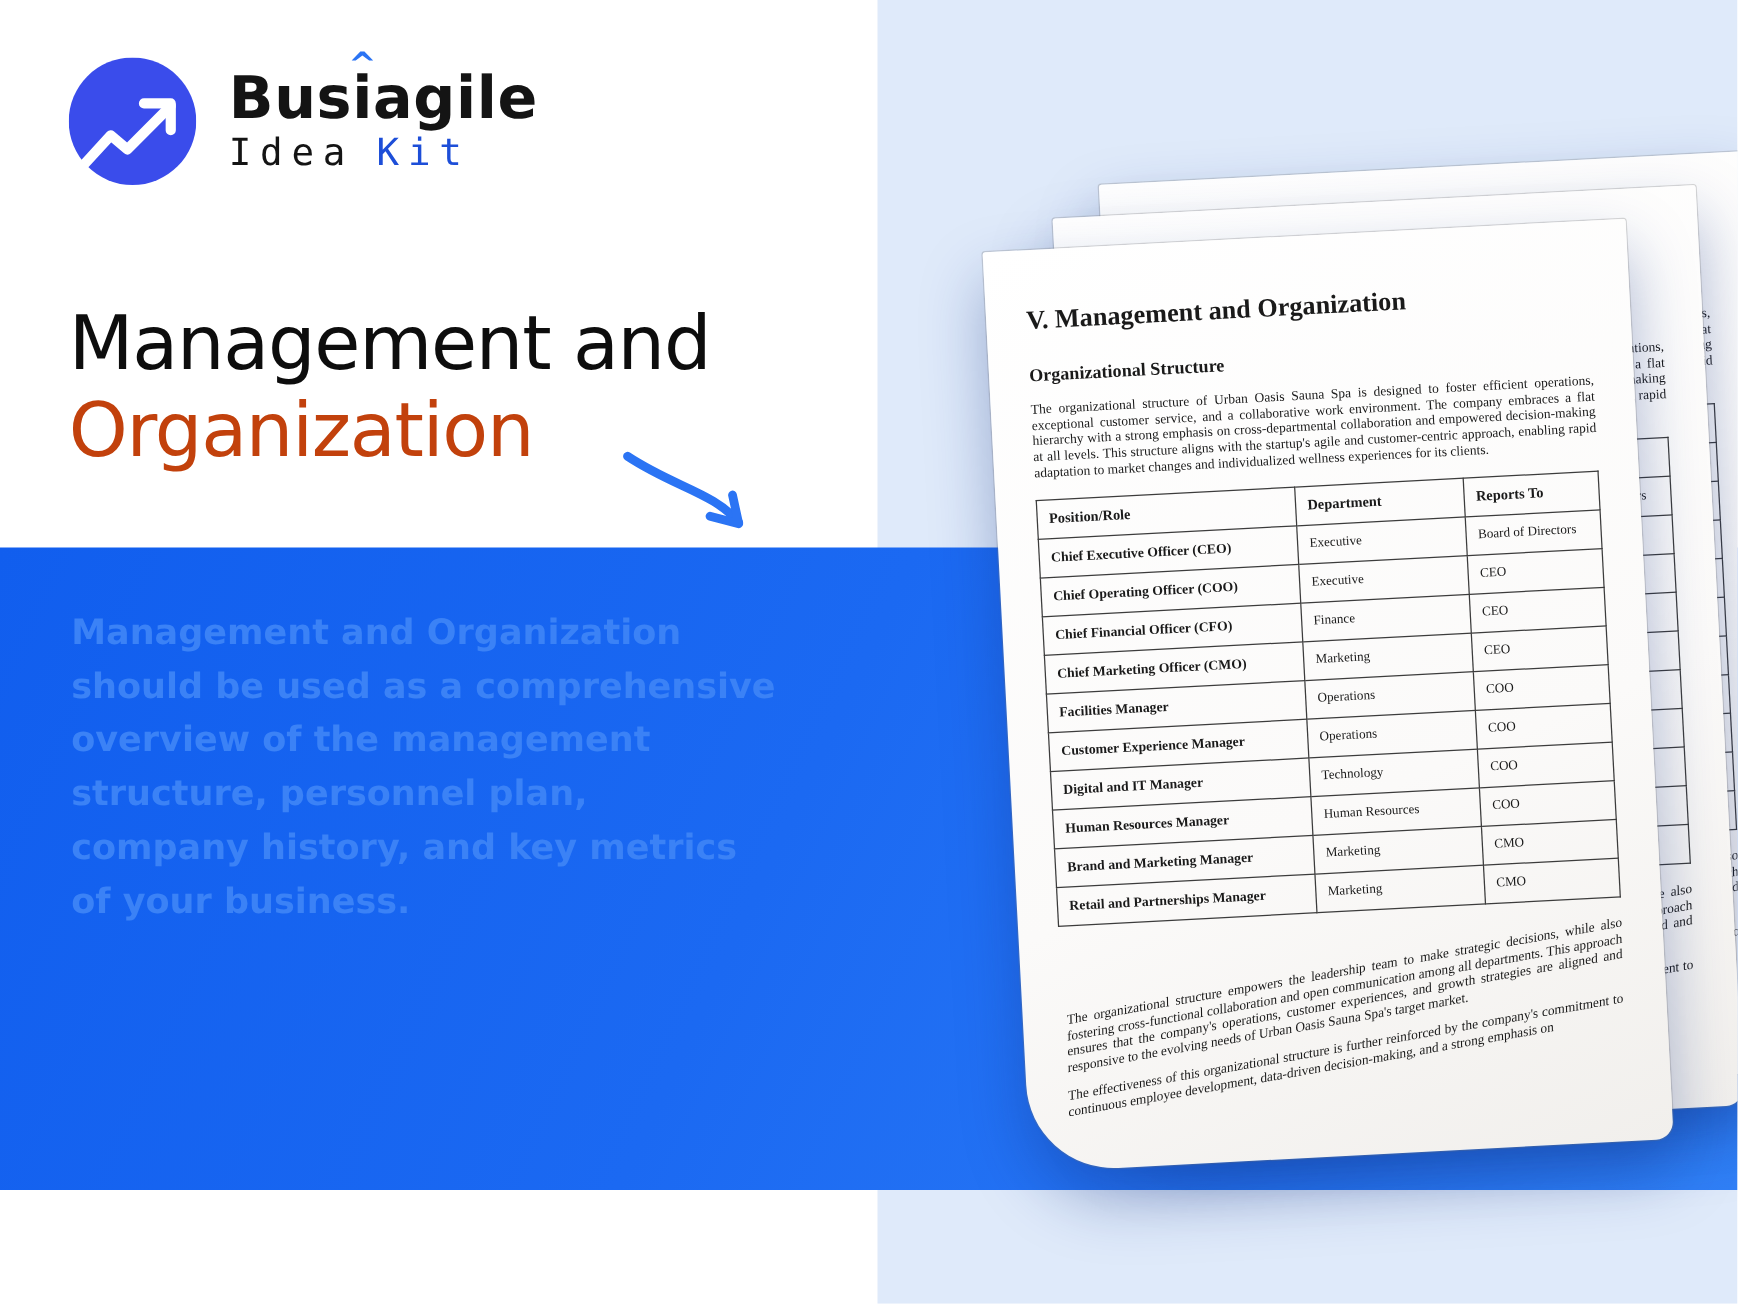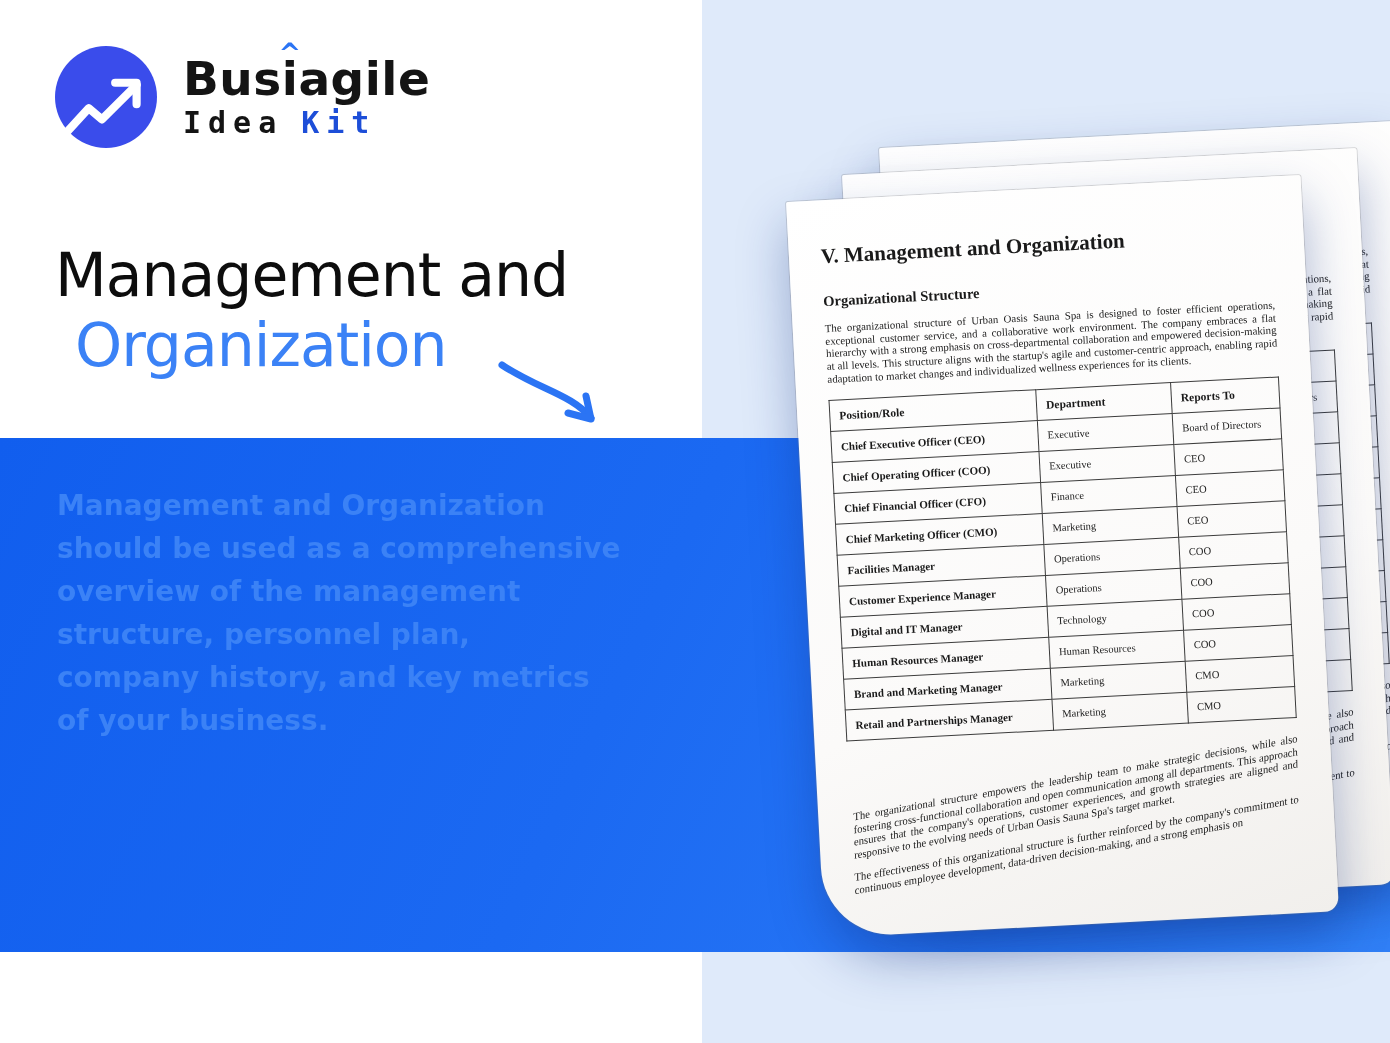--- a/index.html
+++ b/index.html
@@ -28,28 +28,28 @@
     line-height:1;display:flex;align-items:flex-end;
   }
   .i-wrap{position:relative;display:inline-block;}
   .caret{
     position:absolute;top:-16px;left:50%;transform:translateX(-50%);
     color:#2b74f4;font-size:27px;font-weight:900;line-height:1;
   }
   .logo-sub{
     margin-top:4px;
     font-family:"DejaVu Sans Mono","Liberation Mono",monospace;
-    font-size:30px;font-weight:700;letter-spacing:7px;line-height:1.1;
+    font-size:30px;font-weight:400;letter-spacing:7px;line-height:1.1;
     color:#141414;display:flex;gap:18px;
   }
   .logo-sub .accent{color:#1d4ed8;}
   
   .hero-title{position:absolute;left:55px;top:240px;line-height:70px;
     font-size:60px;font-weight:400;letter-spacing:-1px;color:#0d0d0d;}
-  .hero-title .line2{color:#3b82f6;margin-left:20px;}
+  .hero-title .line2{color:#c2410c;}
   .curved-arrow{position:absolute;left:495px;top:356px;width:118px;height:82px;}
   .band-desc{
     position:absolute;left:57px;top:484px;width:620px;
     color:#3b82f6;font-size:28px;line-height:43px;font-weight:700;
     white-space:pre-line;
   }
   
   .doc-page{
     position:absolute;width:515px;height:737px;
     background:linear-gradient(160deg,#ffffff 0%,#fbfaf9 60%,#f1efec 100%);

